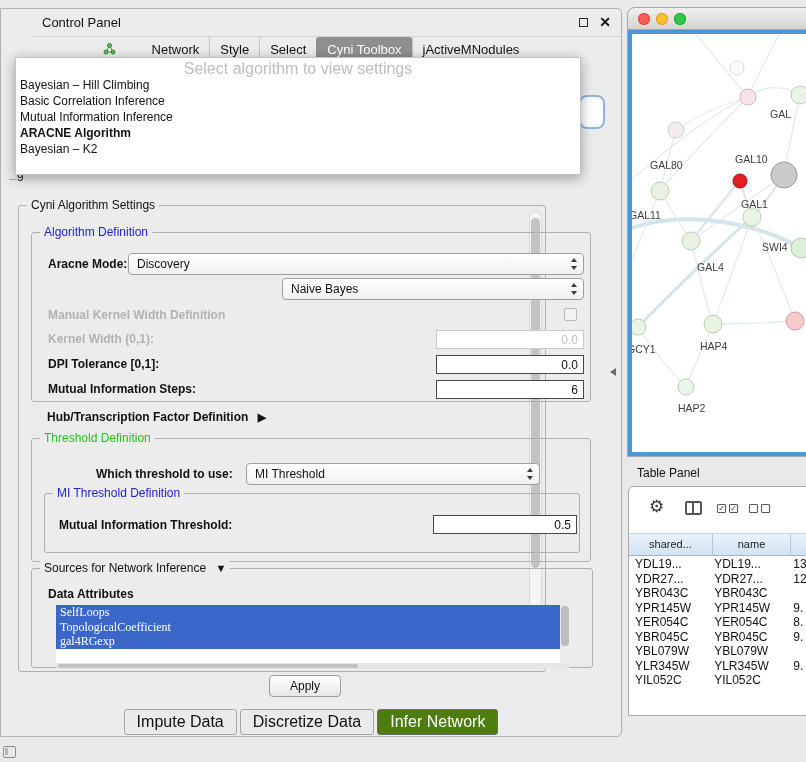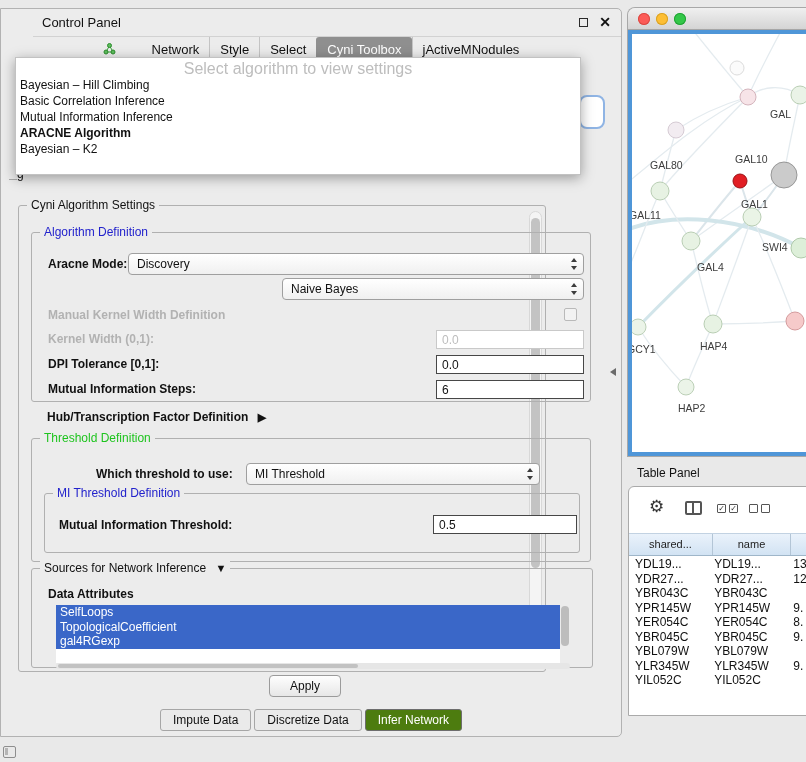--- a/index.html
+++ b/index.html
@@ -42,43 +42,43 @@
   .lbl { position:absolute; font-weight:bold; font-size:12px; line-height:22px; white-space:nowrap; }
   .lbl.dis { color:#b2b2b2; }
 
   .combo { position:absolute; height:22px; background:linear-gradient(#ffffff,#f0f0f0); border:1px solid #9f9f9f;
            border-radius:4px; font-size:12px; line-height:20px; padding-left:8px; }
   .arr { position:absolute; right:6px; width:0; height:0; border-left:3.5px solid transparent; border-right:3.5px solid transparent; }
   .arr.up { top:4px; border-bottom:4.5px solid #3c3c3c; }
   .arr.dn { bottom:4px; border-top:4.5px solid #3c3c3c; }
 
   .tinput { position:absolute; height:19px; border:1px solid #474747; background:#fff;
-            font:12px "Liberation Sans",sans-serif; padding:0 5px; color:#111; }
+            font:12px "Liberation Sans",sans-serif; text-align:right; padding:0 5px; color:#111; }
   .tinput.dis { border-color:#c9c9c9; color:#bdbdbd; }
   .cb { position:absolute; width:13px; height:13px; border:1px solid #b9b9b9; background:#f2f2f2; border-radius:2px; }
 
   .vtrack { position:absolute; background:#f4f4f4; border:1px solid #d8d8d8; border-radius:7px; }
   .vthumb { position:absolute; background:#c3c3c3; border-radius:5px; }
 
   .hub-row { position:absolute; left:28px; top:204px; font-weight:bold; font-size:12px; }
   .tri { font-size:11px; margin-left:6px; }
 
   .attr-title { position:absolute; left:16px; top:14px; font-weight:bold; }
   .attr-list { position:absolute; left:24px; top:36px; width:514px; height:58px; background:#fff; overflow:hidden; }
-  .attr-item { height:14.5px; line-height:14.5px; font-size:12px; color:#fff; background:#3a67c8; padding-left:4px; white-space:nowrap; }
+  .attr-item { height:14.5px; line-height:14.5px; font-size:12px; color:#fff; background:#3a67c8; padding-left:4px; white-space:nowrap;font-family:Liberation Serif, serif; }
   .attr-vtrack { position:absolute; right:0; top:0; width:10px; height:58px; background:#ececec; }
   .attr-vthumb { position:absolute; left:1px; top:1px; width:8px; height:40px; background:#bdbdbd; border-radius:4px; }
   .attr-htrack { position:absolute; left:24px; top:94px; width:514px; height:6px; background:#e6e6e6; border-radius:3px; }
   .attr-hthumb { position:absolute; left:2px; top:1px; width:300px; height:4px; background:#c2c2c2; border-radius:2px; }
 
   .apply { position:absolute; left:268px; top:666px; width:72px; height:22px; border:1px solid #9b9b9b; border-radius:4px;
            background:linear-gradient(#fefefe,#e7e7e7); font-size:12px; text-align:center; line-height:20px; }
 
   .btabs { position:absolute; left:0; right:0; top:700px; display:flex; justify-content:center; gap:3px; }
-  .btab { padding:3px 12px; font-size:12px; border:1px solid #a6a6a6; border-radius:3px; background:#eaeaea; }
+  .btab { padding:3px 12px; font-size:16px; border:1px solid #a6a6a6; border-radius:3px; background:#eaeaea; }
   .btab.selected { background:#4d7c0f; color:#fff; border-color:#6d6d6d; }
 
   
   .netwin { position:absolute; left:628px; top:8px; width:192px; height:448px; border-radius:7px 7px 0 0;
             background:#d9d9d9; box-shadow:0 0 0 1px #a8a8a8; }
   .net-titlebar { position:absolute; left:0; right:0; top:0; height:22px; border-radius:7px 7px 0 0;
                   background:linear-gradient(#f0f0f0,#d4d4d4); border-bottom:1px solid #a6a6a6; }
   .light { position:absolute; top:5px; width:12px; height:12px; border-radius:50%; }
   .light.red { left:10px; background:#fc5b57; box-shadow:inset 0 0 0 1px #d94a44; }
   .light.yellow { left:28px; background:#fdbe33; box-shadow:inset 0 0 0 1px #d8a125; }

